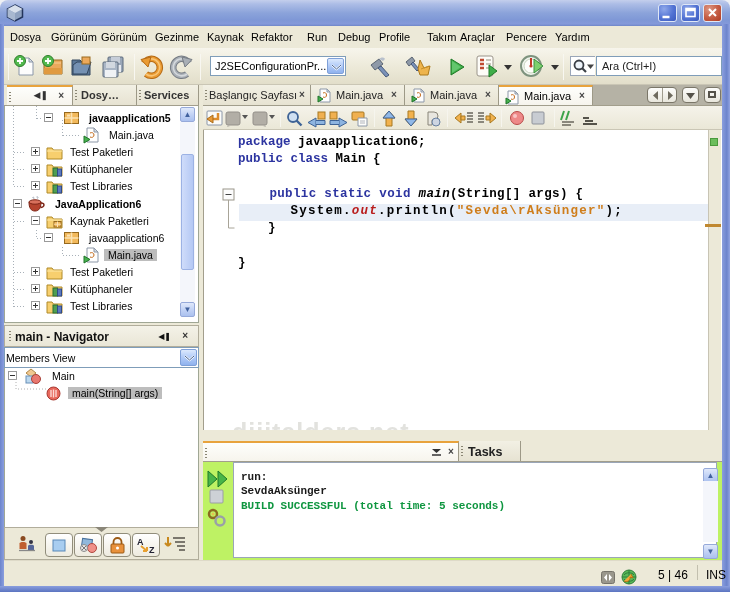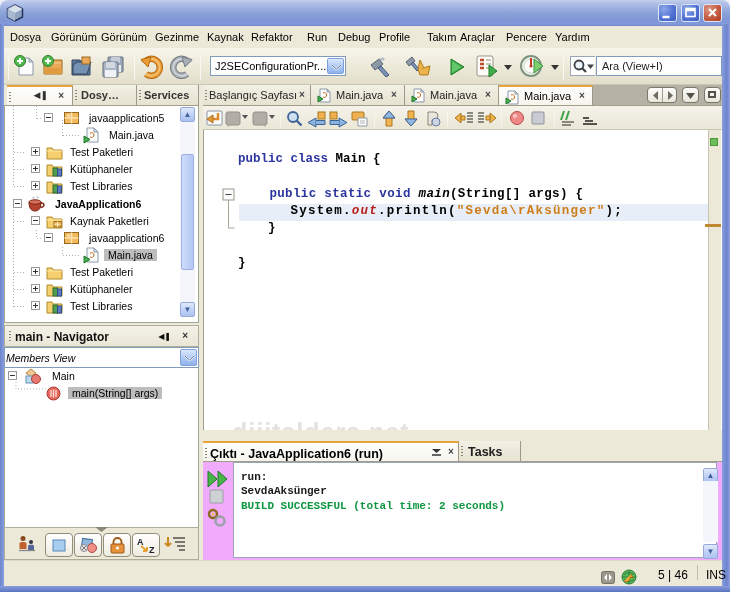--- a/index.html
+++ b/index.html
@@ -54,21 +54,21 @@
 .trow { position:absolute; left:0; height:17px; white-space:nowrap; font-size:10.5px; color:#000; }
 .trow .t { position:absolute; top:2px; }
 .pm { position:absolute; top:3px; width:9px; height:9px; border:1px solid #9a9a9a; background:#fff; }
 .pm i { position:absolute; left:1px; top:3px; width:5px; height:1px; background:#333; }
 .pm.plus i.v { left:3px; top:1px; width:1px; height:5px; }
 .sel2 { background:#bdbdbd; }
 
 
 #navhead { position:absolute; left:4px; top:325px; width:195px; height:22px; background:linear-gradient(180deg,#f4f2e8,#e9e6d6);
   border:1px solid #b1ad9b; font-size:12px; font-weight:bold; color:#111; }
-#navcombo { position:absolute; left:4px; top:347px; width:195px; height:21px; background:#fff; border:1px solid #7f9db9; font-size:11px;font-style:italic; }
+#navcombo { position:absolute; left:4px; top:347px; width:195px; height:21px; background:#fff; border:1px solid #7f9db9; font-size:11px; }
 #navtree { position:absolute; left:4px; top:368px; width:195px; height:159px; background:#fff; border-left:1px solid #a0a795; border-right:1px solid #a0a795; font-size:11px; }
 #navstrip { position:absolute; left:4px; top:527px; width:195px; height:33px; background:#ece9d8; border:1px solid #b1ad9b; }
 .ntb { position:absolute; top:5px; width:28px; height:24px; background:linear-gradient(180deg,#ffffff,#eeebdf); border:1px solid #918d7b; border-radius:4px; }
 
 
 #etabrow { left:203px; top:85px; width:519px; }
 #etbar { position:absolute; left:203px; top:106px; width:519px; height:24px;
   background:linear-gradient(180deg,#f5f3ea 0%,#eae7d7 100%); border-bottom:1px solid #cac6b5; }
 .esep { position:absolute; top:3px; width:1px; height:18px; background:#c6c2b1; border-right:1px solid #f6f5ee; }
 
@@ -77,21 +77,21 @@
 .cl { position:absolute; left:34px; font-family:"Liberation Mono",monospace; font-size:12.5px; line-height:17px; white-space:pre; color:#000; font-weight:bold; }
 .kw { color:#2c34a0; }
 .st { color:#cf7d1a; }
 .fld { color:#b91c1c; font-style:italic; }
 #hline { position:absolute; left:35px; top:74px; width:469px; height:17px; background:#e8eef7; }
 #wmark { position:absolute; left:28px; top:288px; width:280px; height:12px; overflow:hidden;
   font-size:25px; font-weight:bold; color:#e2e2de; letter-spacing:1px; }
 
 
 #otabrow { left:203px; top:441px; width:519px; }
-#ostrip { position:absolute; left:203px; top:462px; width:519px; height:121px; background:#f0abfc; }
+#ostrip { position:absolute; left:203px; top:462px; width:519px; height:121px; background:#bef264; }
 #otext { position:absolute; left:30px; top:0px; width:484px; height:96px; background:#fff; border:1px solid #9aa6b8;
   font-family:"Liberation Mono",monospace; font-size:11px; font-weight:bold; line-height:14.3px; white-space:pre; padding:7px 0 0 7px; color:#1a1a1a; }
 
 
 #status { position:absolute; left:4px; top:560px; width:718px; height:26px; background:#ece9d8; border-top:1px solid #dedac8; font-size:12px; color:#000; }
 
 
 .sbtn { position:absolute; width:15px; height:15px; border:1px solid #96aada; border-radius:2px;
   background:linear-gradient(180deg,#e0e9fb 0%,#c3d3f5 50%,#abc1ef 100%); color:#40619e; font-size:8px; font-weight:bold; text-align:center; line-height:14px; }
 .sthumb { position:absolute; width:13px; background:linear-gradient(90deg,#cfdcfa 0%,#b4c8f4 100%); border:1px solid #9cb2e4; border-radius:2px; }
@@ -231,21 +231,21 @@
   <div id="combo">
     <span class="ct">J2SEConfigurationPr...</span>
     <div class="dbtn" style="height:16px;">
       <svg width="11" height="8">
         <path d="M1 1l4.5 4L10 1" fill="none" stroke="#fff" stroke-width="2.2"></path>
         <path d="M1 1l4.5 4L10 1" fill="none" stroke="#44608e" stroke-width="1"></path>
       </svg>
     </div>
   </div>
   <div id="search">
-    <span class="ct">Ara (View+I)</span>
+    <span class="ct">Ara (Ctrl+I)</span>
   </div>
 
   <div class="tabrow" style="left:4px;top:85px;width:195px;background:#ece9d8;">
     <div class="tb sel" style="left:3px;width:66px;">
       <span class="h"></span>
       <span class="lbl" style="right:24px;font-size:9px;color:#333">◀❚</span>
       <span class="lbl tbx" style="right:8px;">×</span>
     </div>
     <div class="tb" style="left:69px;width:64px;">
       <span class="h"></span>
@@ -277,21 +277,21 @@
     <div class="dh" style="left:58px;top:149px;width:16px;"></div>
     <div class="trow" style="top:4px;">
       <span class="pm" style="left:39px;">
         <i></i>
       </span>
       <svg style="left:58px;top:0" width="17" height="16">
         <rect x="1.5" y="2.5" width="14" height="11" fill="#f2b95c" stroke="#96691e"></rect>
         <path d="M1.5 8h14M8.5 2.5v11" stroke="#fbe3b4" stroke-width="1.6"></path>
         <rect x="4" y="4.5" width="3" height="2" fill="#fbe3b4"></rect>
       </svg>
-      <span class="t" style="left:84px;">javaapplication5</span>
+      <span class="t" style="left:84px;font-weight:bold;">javaapplication5</span>
     </div>
     <div class="trow" style="top:21px;">
       <svg style="left:78px;top:0" width="18" height="16">
         <path d="M4 1h7l4 4v10H4z" fill="#fefefe" stroke="#8d98a8"></path>
         <path d="M11 1l4 4h-4z" fill="#d8dde4" stroke="#8d98a8"></path>
         <path d="M7 6c2-1 4 0 4 2s-2 3-4 2" fill="none" stroke="#c46a1a"></path>
         <path d="M1 9l6 3.5L1 16z" fill="#46b04e" stroke="#20752a"></path>
       </svg>
       <span class="t" style="left:104px;">Main.java</span>
     </div>
@@ -627,39 +627,39 @@
       <path d="M3 13h12M3 16h9" stroke="#6a675c" stroke-width="1.6"></path>
     </svg>
     <svg class="a" style="left:378px;top:3px" width="19" height="18">
       <path d="M2 15h14M4 12h8M2 9h6" stroke="#55534a" stroke-width="2"></path>
     </svg>
   </div>
 
   <div id="code">
     <div id="hline"></div>
     <div id="stripe"></div>
+    <div class="cl" style="top:4px;"><span class="kw">package</span> javaapplication6;</div>
     <div class="cl" style="top:56px;letter-spacing:0.35px;">    <span class="kw">public static void</span> <b><i>main</i></b>(String[] args) {</div>
     <div class="cl" style="top:21px;"><span class="kw">public class</span> <b>Main</b> {</div>
     <div class="cl" style="top:73px;">       <span style="letter-spacing:1.25px;">System.<span class="fld">out</span>.println(<span class="st">"Sevda\rAksünger"</span>);</span></div>
     <div class="cl" style="top:90px;">    }</div>
     <div class="cl" style="top:125px;">}</div>
     <div id="wmark">dijitalders.net</div>
     <svg class="a" style="left:18px;top:58px" width="20" height="50">
       <rect x="1" y="1" width="11" height="11" fill="#fcfcfc" stroke="#9a968a"></rect>
       <path d="M3.5 6.5h6" stroke="#444"></path>
       <path d="M6.5 12v28h6" fill="none" stroke="#a8a498"></path>
     </svg>
     <rect class="a" style="left:506px;top:8px;width:8px;height:8px;background:#6cbe5c;border:1px solid #4a9a3c;position:absolute"></rect>
     <div class="a" style="left:501px;top:94px;width:16px;height:3px;background:#c08830;position:absolute"></div>
   </div>
 
   <div class="tabrow" id="otabrow" style="background:#ece9d8;">
     <div class="tb sel" style="left:0;width:256px;">
       <span class="h"></span>
-      <span class="lbl" style="left:7px;top:4px;font-weight:bold;font-size:12.5px;">Çıktı - JavaApplication6 (run)</span>
       <svg style="left:228px;top:6px;position:absolute" width="12" height="10">
         <path d="M1 0h9l-4.5 4z" fill="#333"></path>
         <path d="M1 6h9" stroke="#333" stroke-width="1.5"></path>
       </svg>
       <span class="lbl tbx" style="left:245px">×</span>
     </div>
     <div class="tb" style="left:256px;width:62px;">
       <span class="h"></span>
       <span class="lbl" style="left:9px;font-weight:bold;font-size:12.5px;color:#222">Tasks</span>
     </div>
@@ -673,21 +673,21 @@
     <svg class="a" style="left:6px;top:27px" width="17" height="16">
       <rect x="1" y="1" width="13" height="13" rx="1" fill="#cdd1d6" stroke="#9a9ea4"></rect>
     </svg>
     <svg class="a" style="left:3px;top:46px" width="22" height="20">
       <circle cx="7" cy="6" r="4" fill="none" stroke="#8a6a20" stroke-width="2.5"></circle>
       <circle cx="14" cy="13" r="4.5" fill="none" stroke="#9aa0a8" stroke-width="2.5"></circle>
       <circle cx="7" cy="6" r="1.5" fill="#e8c050"></circle>
     </svg>
     <div id="otext">run:
 SevdaAksünger
-<span style="color:#0f9640">BUILD SUCCESSFUL (total time: 2 seconds)</span></div>
+<span style="color:#0f9640">BUILD SUCCESSFUL (total time: 5 seconds)</span></div>
     <div class="sbtn" style="left:500px;top:6px;">▲</div>
     <div class="strack" style="left:500px;top:19px;height:61px;"></div>
     <div class="sbtn" style="left:500px;top:82px;">▼</div>
   </div>
 
   <div id="status">
     <svg class="a" style="left:597px;top:10px" width="15" height="14">
       <rect x="0.5" y="0.5" width="13" height="12" rx="2" fill="#9a978c" stroke="#76736a"></rect>
       <path d="M6 3L3 6.5 6 10zM8 3l3 3.5L8 10z" fill="#fff"></path>
     </svg>

